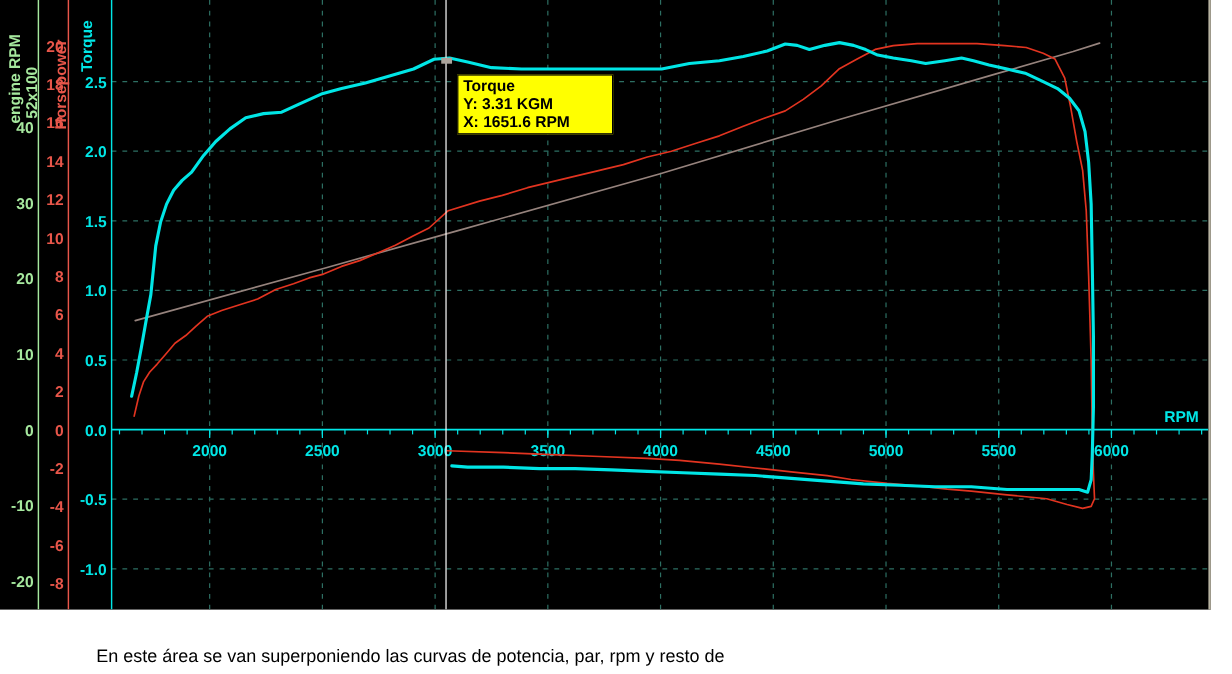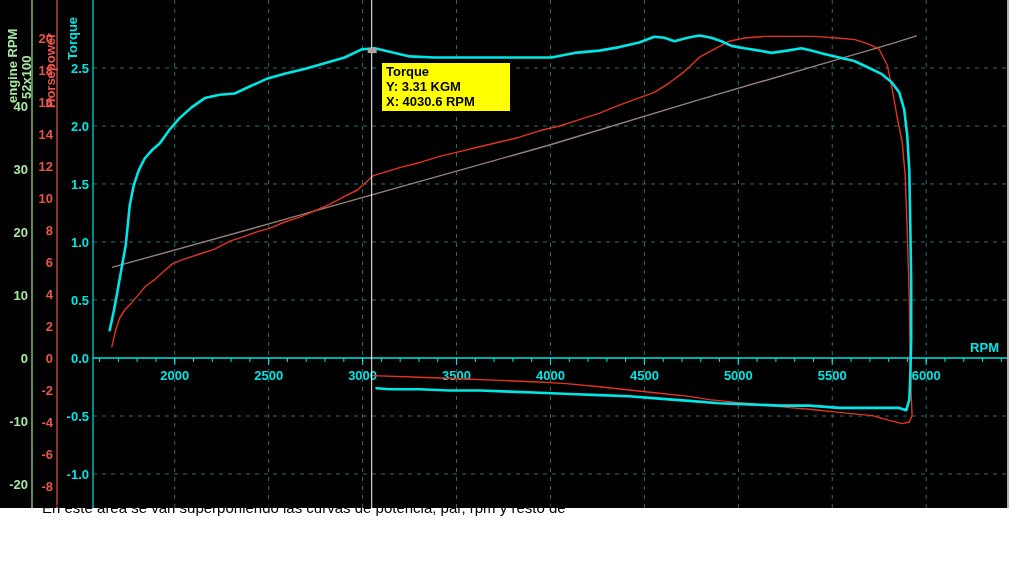--- a/index.html
+++ b/index.html
@@ -12,22 +12,22 @@
     border-right:2px solid #b8b4a2;
   }
   #plot{position:absolute;left:0;top:0;}
   #tooltip{
     position:absolute;left:381px;top:62px;width:120px;
     background:#ffff00;border:1px solid #000000;
     color:#000;font-size:13px;font-weight:bold;line-height:15px;
     padding:1px 4px 2px 4px;white-space:nowrap;
   }
   #caption{
-    position:absolute;left:42px;top:498px;width:600px;
-    color:#000;font-size:15px;line-height:20px;
+    position:absolute;left:42px;top:538px;width:600px;
+    color:#000;font-size:15px;line-height:20px;text-align:center;
   }
   svg text{font-family:"Liberation Sans",sans-serif;}
 </style>
 </head>
 <body>
 
 <div id="chart-panel">
   <svg id="plot" width="1007" height="508">
       <line x1="174.72456320657759" y1="0" x2="174.72456320657759" y2="508" stroke="#2d6f63" stroke-dasharray="4,5"></line>
       <line x1="268.66084275436793" y1="0" x2="268.66084275436793" y2="508" stroke="#2d6f63" stroke-dasharray="4,5"></line>
@@ -153,19 +153,19 @@
       <text x="999" y="352.00137017583927" fill="#00e6e6" text-anchor="end" font-size="13px" font-weight="bold">RPM</text>
       <polyline points="112.7,267.2 269.6,223.7 381.6,192.2 549.5,145.0 699.5,99.6 829.3,61.8 894.3,42.9 916.3,35.9" fill="none" stroke="#96837d" stroke-width="1.4" stroke-linejoin="round" stroke-linecap="round"></polyline>
       <polyline points="111.8,346.8 115.7,330.0 119.7,318.0 124.8,310.0 130.8,303.6 137.7,295.6 145.8,286.0 154.8,279.6 163.6,271.6 172.7,263.6 184.7,258.8 199.7,254.0 214.7,249.2 229.8,241.2 244.6,236.4 257.6,231.6 269.6,228.4 284.6,222.0 299.7,217.2 314.7,210.8 329.5,204.4 344.6,196.4 357.5,190.0 373.5,175.6 399.6,167.6 418.6,162.8 439.6,156.4 459.5,151.6 479.5,146.8 499.6,142.0 519.5,137.2 539.4,130.8 559.5,126.0 579.4,119.6 599.5,113.2 619.4,105.2 636.3,98.8 654.4,92.4 669.4,82.8 684.4,71.6 699.5,57.2 714.3,49.2 729.3,41.2 744.4,38.0 764.3,36.4 789.3,36.4 814.2,36.4 837.4,38.0 855.2,39.6 869.3,44.4 879.2,49.2 887.3,65.2 892.2,89.2 897.3,118.0 902.2,142.0 905.2,175.6 907.2,230.0 909.3,300.4 910.2,359.6 911.2,394.8 912.1,415.6 909.3,422.0 902.2,423.6 889.2,420.4 872.3,415.6 839.2,412.4 809.4,409.2 789.3,407.6 759.4,404.4 739.3,402.8 709.4,399.6 689.3,396.4 659.4,393.2 629.4,390.0 599.5,386.8 566.4,383.6 539.4,382.0 499.6,380.4 459.5,378.8 419.5,377.2 372.6,375.6" fill="none" stroke="#e23420" stroke-width="1.4" stroke-linejoin="round" stroke-linecap="round"></polyline>
       <polyline points="109.7,330.2 113.9,310.4 117.8,289.6 121.7,267.5 125.7,245.5 129.8,204.9 133.8,185.1 138.8,170.1 144.7,158.5 151.8,150.3 159.7,143.4 169.7,129.5 179.8,117.9 191.6,107.4 204.8,98.1 219.6,94.7 234.7,93.5 249.7,86.5 267.7,78.4 284.6,73.8 304.5,69.1 324.6,63.3 344.6,57.5 361.7,49.4 374.6,48.3 389.7,51.7 409.6,56.4 434.6,57.5 464.6,57.5 494.5,57.5 524.5,57.5 551.4,57.5 574.5,52.9 599.5,50.6 619.4,47.1 639.3,42.5 654.4,36.7 664.3,37.8 674.5,41.3 687.4,37.8 699.5,35.5 711.3,37.8 721.4,41.3 731.4,45.9 744.4,48.3 759.4,50.6 771.4,52.9 787.4,50.6 801.3,48.3 811.2,50.6 824.2,54.1 839.2,57.5 854.3,61.0 869.3,68.0 881.3,73.8 891.3,81.9 899.2,92.3 904.2,109.7 907.2,135.3 909.3,170.1 910.2,220.0 911.2,280.3 911.2,339.4 910.2,380.0 909.3,399.8 906.3,410.2 899.2,407.9 869.3,407.9 839.2,407.9 809.4,405.6 779.3,405.6 749.4,404.4 719.4,403.2 689.3,400.9 659.4,398.6 629.4,396.3 599.5,395.1 569.4,394.0 539.4,392.8 509.5,391.6 479.5,390.5 449.6,390.5 419.5,389.3 389.7,389.3 376.5,388.2" fill="none" stroke="#00e6e6" stroke-width="2.6" stroke-linejoin="round" stroke-linecap="round"></polyline>
       <line x1="371.6901541623844" y1="0" x2="371.6901541623844" y2="508" stroke="#ffffff" stroke-width="1"></line>
       <rect x="367.6901541623844" y="48.07958437999543" width="9" height="5" fill="#aba39b"></rect>
     </svg>
   <div id="tooltip">
     <div>Torque</div>
     <div>Y: 3.31 KGM</div>
-    <div>X: 4030.6 RPM</div>
+    <div>X: 1651.6 RPM</div>
   </div>
 </div>
 
 <div id="caption">
   <div>En este área se van superponiendo las curvas de potencia, par, rpm y resto de</div>
 </div>
 
 </body></html>

